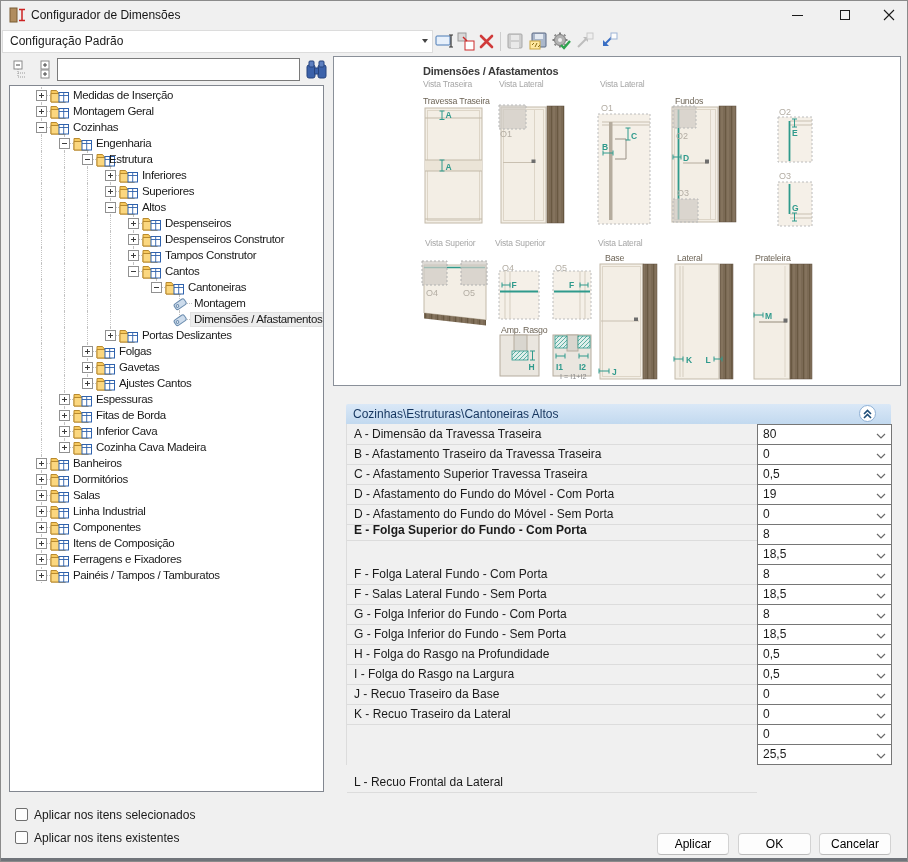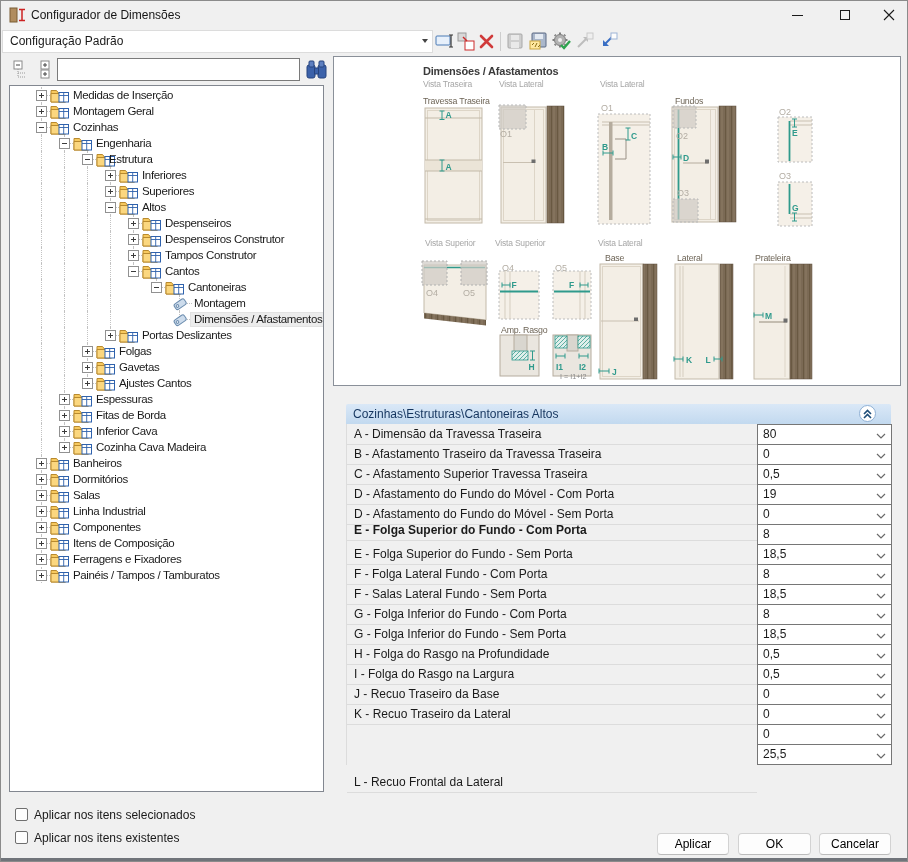--- a/index.html
+++ b/index.html
@@ -874,21 +874,20 @@
           <path d="M1,1 L5,5 L9,1" fill="none" stroke="#6a6a6a" stroke-width="1.2"></path>
         </svg>
       </div>
       <div class="plabel" style="top: 96px; font-weight: bold;">E - Folga Superior do Fundo - Com Porta</div>
       <div class="pcombo" style="top: 100px;">
         <span class="val">8</span>
         <svg width="10" height="6">
           <path d="M1,1 L5,5 L9,1" fill="none" stroke="#6a6a6a" stroke-width="1.2"></path>
         </svg>
       </div>
-      <div class="plabel" style="top: 120px;">E - Folga Superior do Fundo - Sem Porta</div>
       <div class="pcombo" style="top: 120px;">
         <span class="val">18,5</span>
         <svg width="10" height="6">
           <path d="M1,1 L5,5 L9,1" fill="none" stroke="#6a6a6a" stroke-width="1.2"></path>
         </svg>
       </div>
       <div class="plabel" style="top: 140px;">F - Folga Lateral Fundo - Com Porta</div>
       <div class="pcombo" style="top: 140px;">
         <span class="val">8</span>
         <svg width="10" height="6">

